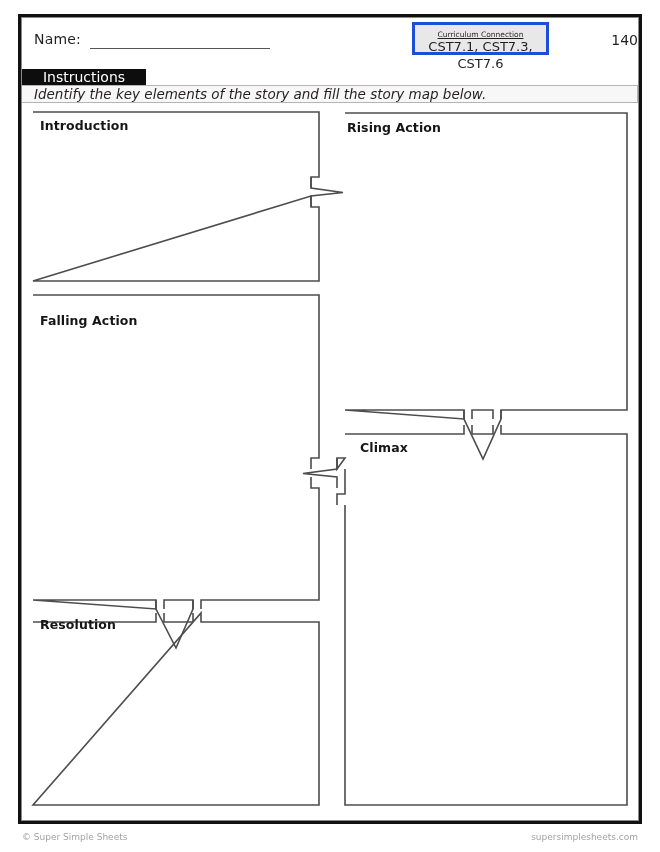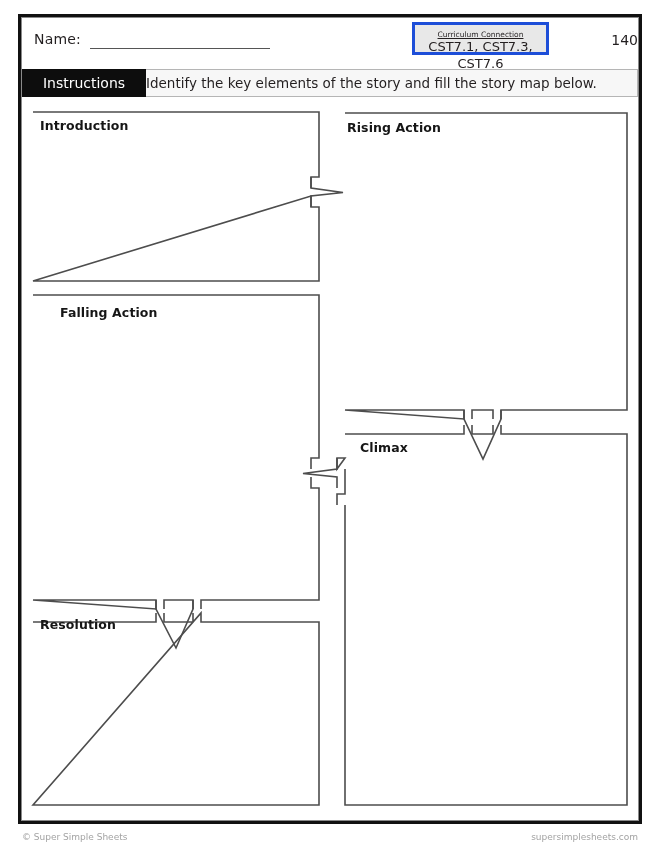--- a/index.html
+++ b/index.html
@@ -98,39 +98,42 @@
 
   
   #instructions-bar {
     position: absolute;
     left: 22px;
     top: 69px;
     width: 616px;
     height: 28px;
     display: flex;
     box-sizing: border-box;
+    flex-direction: column;
   }
   #instructions-tab {
     width: 124px;
     background: #0d0d0d;
     color: #ffffff;
     font-size: 14px;
     display: flex;
     align-items: center;
     justify-content: center;
     box-sizing: border-box;
   }
   #instructions-text-wrap {
     flex: 1;
     background: #f7f7f7;
     border: 1px solid #b5b5b5;
     border-left: none;
     box-sizing: border-box;
     display: flex;
     align-items: center;
+    padding-left: 12px;
+    font-style: italic;
   }
   #instructions-text {
     font-size: 13.5px;
     color: #231f20;
   }
 
   
   #map-area {
     position: absolute;
     left: 0;
@@ -143,21 +146,21 @@
 
   .box-title {
     position: absolute;
     font-size: 12.5px;
     font-weight: bold;
     color: #161616;
     letter-spacing: .1px;
   }
   #title-introduction  { left: 40px;  top: 118px; }
   #title-rising        { left: 347px; top: 120px; }
-  #title-falling       { left: 40px;  top: 305px; margin-left: 20px; }
+  #title-falling       { left: 40px;  top: 313px; }
   #title-climax        { left: 360px; top: 440px; }
   #title-resolution    { left: 40px;  top: 617px; }
 
   .box-hit {
     position: absolute;
     background: transparent;
   }
 
   
   #footer {

